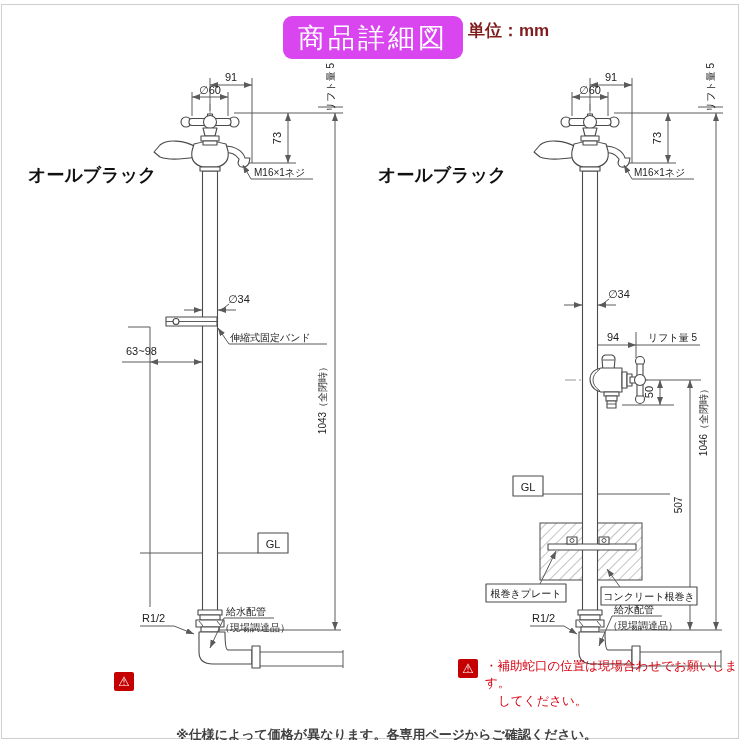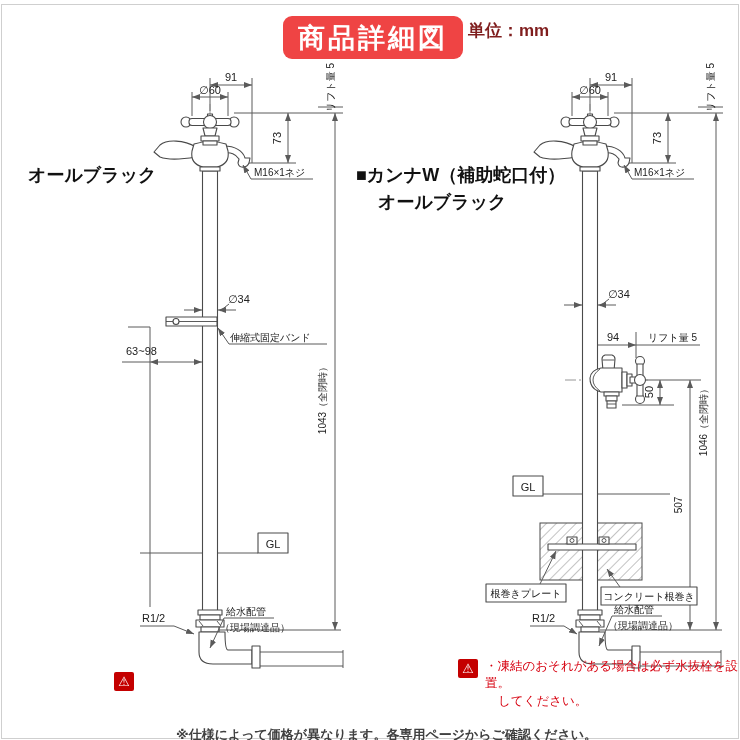--- a/index.html
+++ b/index.html
@@ -1,22 +1,22 @@
 <!DOCTYPE html>
 <html><head>
 <meta charset="utf-8">
 <style>
   html,body{margin:0;padding:0}
   body{width:740px;height:740px;position:relative;background:#fff;
        font-family:"Liberation Sans","DejaVu Sans",sans-serif;overflow:hidden}
   .frame{position:absolute;left:1px;top:4px;width:736px;height:733px;
          border:1px solid #cfcfcf;pointer-events:none}
   .badge{position:absolute;left:283px;top:16px;width:180px;height:43px;
-         background:#ef4444;color:#fff;border-radius:9px;display:flex;
-         align-items:center;justify-content:center;font-size:27px;font-weight:bold;
+         background:#d946ef;color:#fff;border-radius:9px;display:flex;
+         align-items:center;justify-content:center;font-size:27px;font-weight:normal;
          letter-spacing:3px}
   .unit{position:absolute;left:468px;top:19px;font-size:17px;font-weight:bold;color:#7f1d1d}
   .pname{position:absolute;font-size:18px;font-weight:bold;color:#111;line-height:1.5;white-space:nowrap}
   .pname .ind{padding-left:22px}
   .pname-left{left:6px;top:162px}
   .pname-right{left:356px;top:162px}
   .note{position:absolute;display:flex;gap:7px;color:#d7000f;font-size:12.5px;line-height:1.38}
   .wicon{width:20px;height:19px;background:#c40000;color:#fff;font-size:13px;display:flex;
          align-items:center;justify-content:center;border-radius:2px;flex:0 0 auto;margin-top:1px}
   .note .ind{padding-left:13px}
@@ -255,29 +255,28 @@
 <div class="badge">
   <span>商品詳細図</span>
 </div>
 <div class="unit">単位：mm</div>
 
 <div class="pname pname-left">
   <div class="ind">オールブラック</div>
 </div>
 
 <div class="pname pname-right">
-  <div>■カンナW（補助蛇口付）</div>
   <div class="ind">オールブラック</div>
 </div>
 
 <div class="note note-left">
   <div class="wicon">⚠</div>
 </div>
 
 <div class="note note-right">
   <div class="wicon">⚠</div>
   <div>
-    <div>・凍結のおそれがある場合は必ず水抜栓を設置。</div>
+    <div>・補助蛇口の位置は現場合わせでお願いします。</div>
     <div class="ind">してください。</div>
   </div>
 </div>
 
 <div class="footer">※仕様によって価格が異なります。各専用ページからご確認ください。</div>
 
 </body></html>

